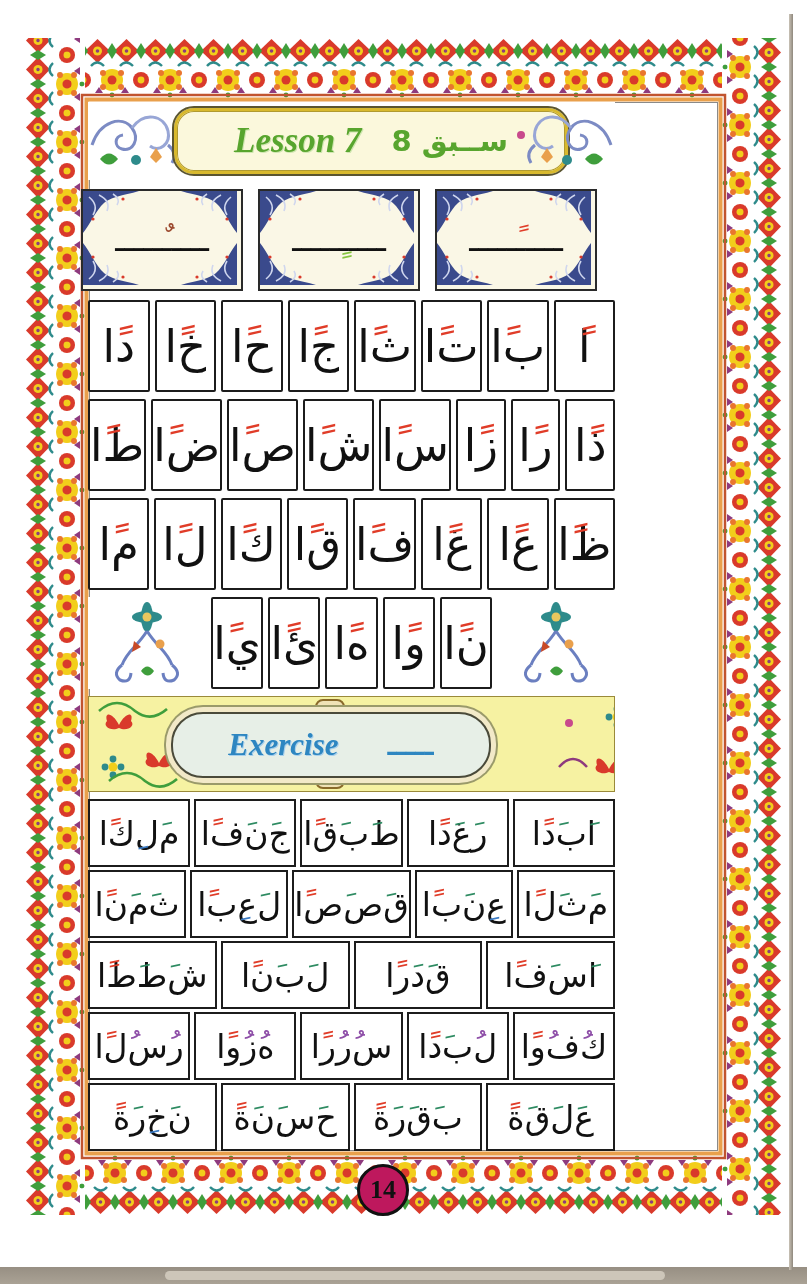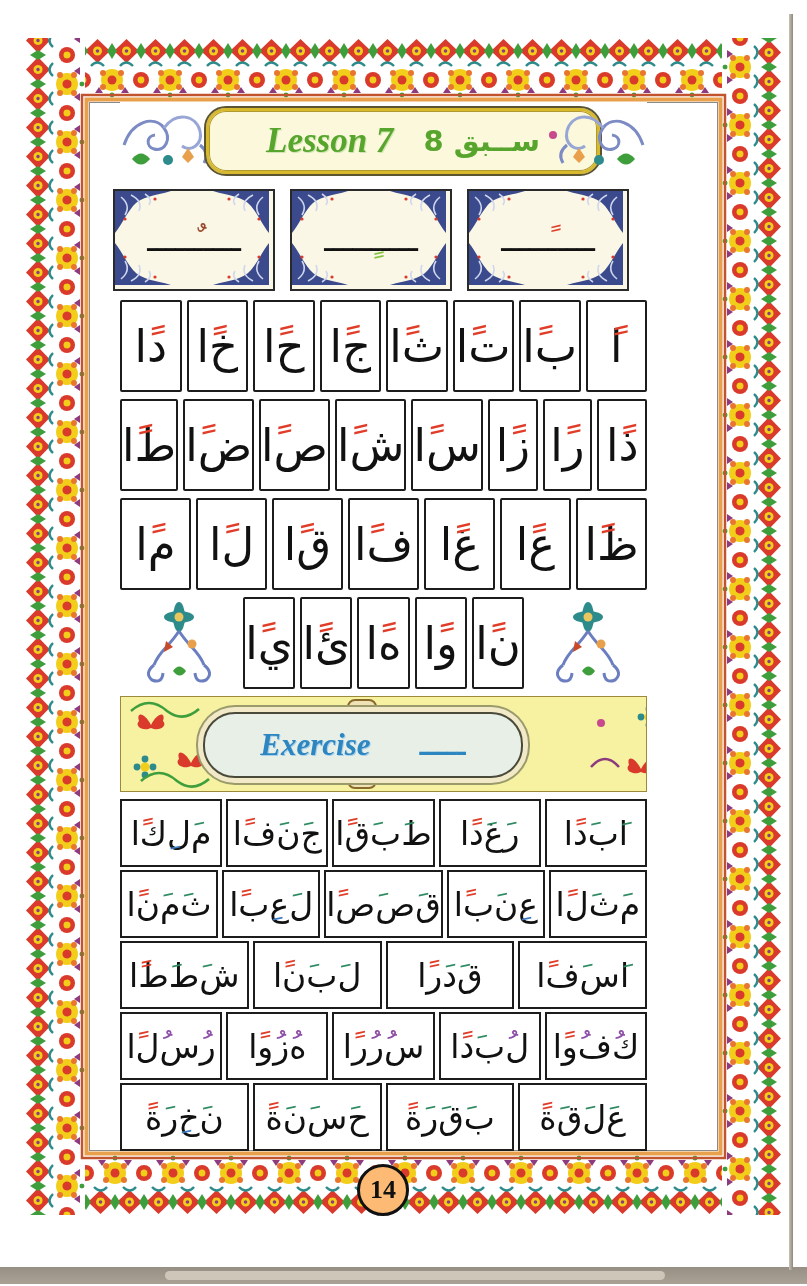--- a/index.html
+++ b/index.html
@@ -3,21 +3,21 @@
 <meta charset="utf-8">
 <style>
   html,body{margin:0;padding:0;background:#ffffff;}
   .page{position:relative;width:807px;height:1286px;background:#ffffff;overflow:hidden;
         font-family:"DejaVu Sans",sans-serif;}
 
   
   .frame{position:absolute;left:25px;top:38px;}
 
   
-  .content{position:absolute;left:88px;top:102px;width:527px;padding-left:32px;}
+  .content{position:absolute;left:88px;top:102px;width:527px;}
 
   
   .header{position:relative;height:78px;margin-bottom:9px;background:#fff;}
   .banner{position:absolute;left:86px;top:6px;width:388px;height:60px;background:#FBF8DC;
           border:3px solid #D8B92E;outline:2px solid #5a5530;border-radius:20px;
           box-shadow:inset 0 0 0 1px #b09a30;display:flex;align-items:center;justify-content:center;gap:30px;}
   .lesson-en{font-family:"Liberation Serif",serif;font-style:italic;font-weight:bold;font-size:35px;
              color:#58A52E;text-shadow:1px 1px 0 #cfe6b0;}
   .lesson-ar{font-size:29px;font-weight:bold;color:#58A52E;direction:rtl;}
   .scroll{position:absolute;top:3px;}
@@ -51,21 +51,21 @@
   .ex-ar{font-size:27px;font-weight:bold;color:#2E86C1;direction:rtl;}
   .exdeco{position:absolute;left:0;top:0;}
 
   
   .wrow{display:flex;direction:rtl;gap:4px;height:68px;margin-bottom:3px;}
   .wcell{flex:1;background:#fff;border:2px solid #1c1c1c;display:flex;align-items:center;
          justify-content:center;font-size:33px;color:#111;direction:rtl;}
 
   
   .pagenum{position:absolute;left:357px;top:1164px;width:46px;height:46px;border-radius:50%;
-           background:#fdba74;border:3px solid #111;display:flex;align-items:center;justify-content:center;
+           background:#be185d;border:3px solid #111;display:flex;align-items:center;justify-content:center;
            font-family:"Liberation Serif",serif;font-weight:bold;font-size:26px;color:#111;z-index:6;}
   .footer{position:absolute;left:0;top:1233px;width:100%;text-align:center;
           font-family:"Liberation Serif",serif;font-size:24px;color:#2121CB;}
   .scanbar{position:absolute;left:0;top:1267px;width:807px;height:17px;
            background:linear-gradient(#978f83,#aaa295);}
   .scanbar-hl{position:absolute;left:165px;top:4px;width:500px;height:9px;background:#cdc6b9;
               border-radius:6px;}
   .scanline{position:absolute;left:789px;top:14px;width:4px;height:1256px;
             background:linear-gradient(90deg,#c9c2b6,#8f887d);}
 </style>
@@ -247,20 +247,21 @@
       <div class="cell">ص<span style="color:#E03C28">ً</span>ا</div>
       <div class="cell">ض<span style="color:#E03C28">ً</span>ا</div>
       <div class="cell">ط<span style="color:#E03C28">ً</span>ا</div>
     </div>
     <div class="lrow">
       <div class="cell">ظ<span style="color:#E03C28">ً</span>ا</div>
       <div class="cell">ع<span style="color:#E03C28">ً</span>ا</div>
       <div class="cell">غ<span style="color:#E03C28">ً</span>ا</div>
       <div class="cell">ف<span style="color:#E03C28">ً</span>ا</div>
       <div class="cell">ق<span style="color:#E03C28">ً</span>ا</div>
+      <div class="cell">ك<span style="color:#E03C28">ً</span>ا</div>
       <div class="cell">ل<span style="color:#E03C28">ً</span>ا</div>
       <div class="cell">م<span style="color:#E03C28">ً</span>ا</div>
     </div>
     <div class="lrow">
       <div class="ornzell">
         <svg width="100" height="88" viewBox="0 0 100 88">
             <use href="#flowermotif"></use>
           </svg>
       </div>
       <div class="cell">ن<span style="color:#E03C28">ً</span>ا</div>

